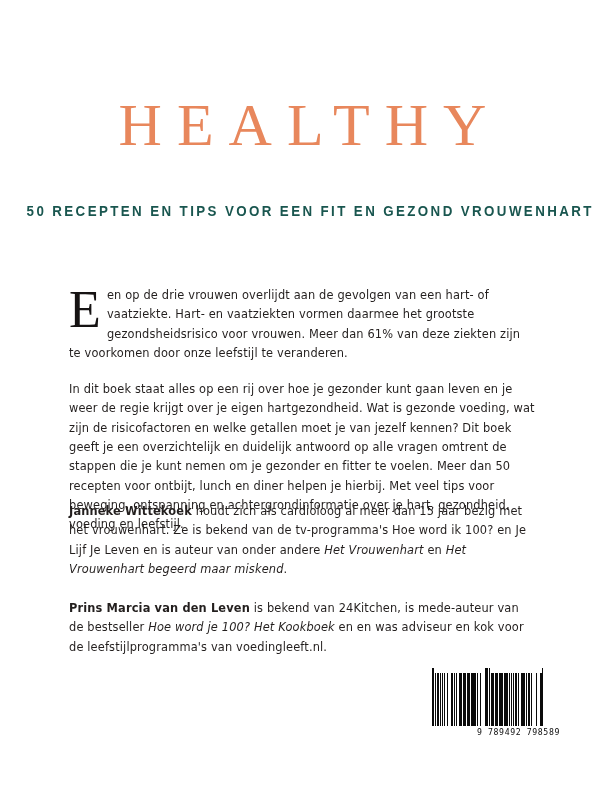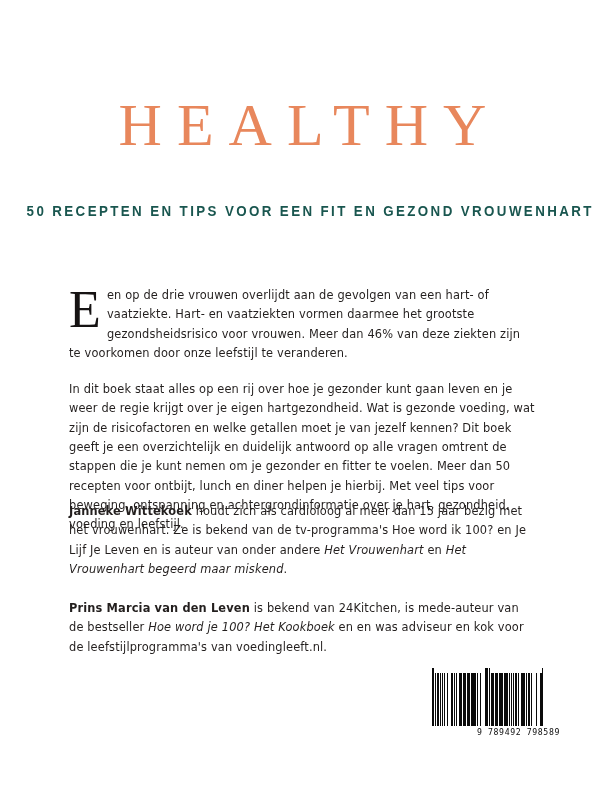--- a/index.html
+++ b/index.html
@@ -160,21 +160,21 @@
 <div class="cover">
 
   <div class="title-block">
     <div class="title-line title-line-1">HEALTHY</div>
   </div>
 
   <div class="subtitle">50 RECEPTEN EN TIPS VOOR EEN FIT EN GEZOND VROUWENHART</div>
 
   <div class="body-col">
     <p class="para para-lead">
-      <span class="dropcap">E</span><span>en op de drie vrouwen overlijdt aan de gevolgen van een hart- of vaatziekte. Hart- en vaatziekten vormen daarmee het grootste gezondsheidsrisico voor vrouwen. Meer dan 46% van deze ziekten zijn te voorkomen door onze leefstijl te veranderen.</span>
+      <span class="dropcap">E</span><span>en op de drie vrouwen overlijdt aan de gevolgen van een hart- of vaatziekte. Hart- en vaatziekten vormen daarmee het grootste gezondsheidsrisico voor vrouwen. Meer dan 61% van deze ziekten zijn te voorkomen door onze leefstijl te veranderen.</span>
     </p>
     <p class="para">In dit boek staat alles op een rij over hoe je gezonder kunt gaan leven en je weer de regie krijgt over je eigen hartgezondheid. Wat is gezonde voeding, wat zijn de risicofactoren en welke getallen moet je van jezelf kennen? Dit boek geeft je een overzichtelijk en duidelijk antwoord op alle vragen omtrent de stappen die je kunt nemen om je gezonder en fitter te voelen. Meer dan 50 recepten voor ontbijt, lunch en diner helpen je hierbij. Met veel tips voor beweging, ontspanning en achtergrondinformatie over je hart, gezondheid, voeding en leefstijl.</p>
   </div>
 
   <div class="bios">
 
     <p class="bio">
       <b>Janneke Wittekoek</b><span> houdt zich als cardioloog al meer dan 15 jaar bezig met het vrouwenhart. Ze is bekend van de tv-programma's Hoe word ik 100? en Je Lijf Je Leven en is auteur van onder andere </span><i>Het Vrouwenhart</i><span> en </span><i>Het Vrouwenhart begeerd maar miskend</i><span>.</span>
     </p>
 

